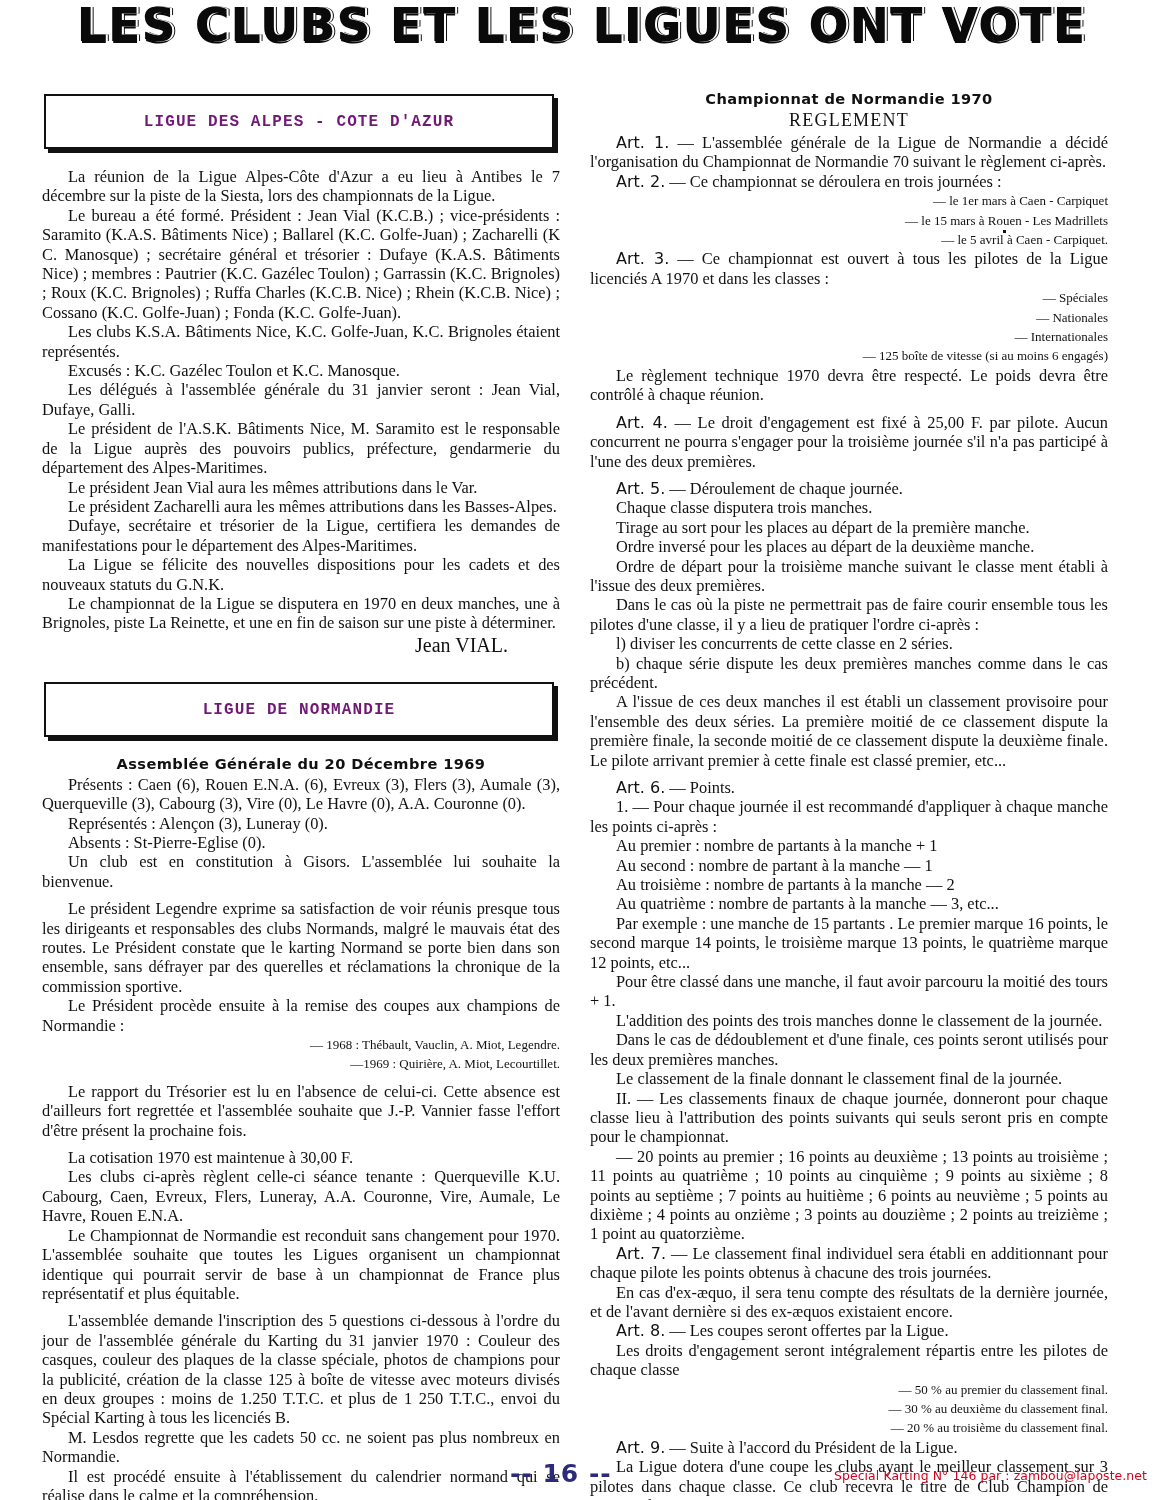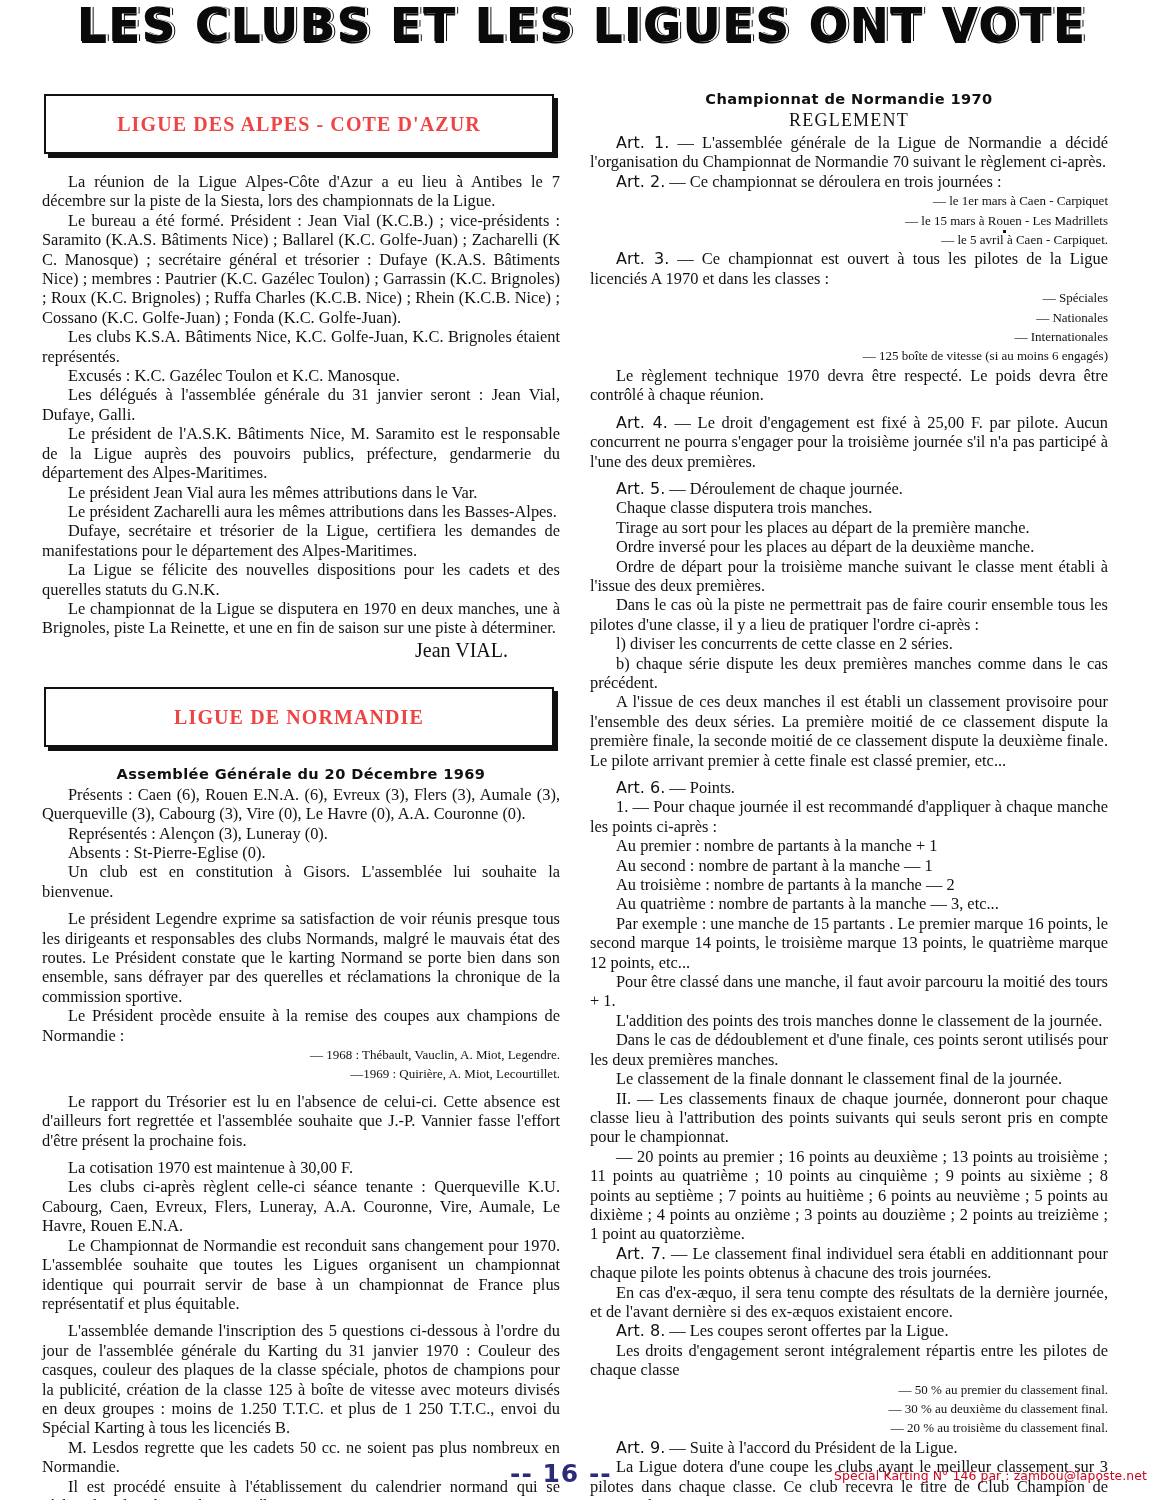--- a/index.html
+++ b/index.html
@@ -53,25 +53,25 @@
   
   .league-box {
     border: 2px solid #111111;
     box-shadow: 4px 4px 0 #111111;
     margin: 10px 6px 18px 2px;
     padding: 17px 10px 16px 10px;
     text-align: center;
     background: #ffffff;
   }
   .league-box-title {
-    font-family: Liberation Serif, serif;
-    font-weight: 700;
-    font-size: 20px;
+    font-family: Liberation Mono, monospace;
+    font-weight: 700;
+    font-size: 16px;
     letter-spacing: 1.1px;
-    color: #ef4444;
+    color: #701a75;
     white-space: nowrap;
   }
   .league-box.second { margin-top: 26px; }
 
   
   p.body {
     margin: 0;
     text-align: justify;
     text-justify: inter-word;
     font-size: 16.4px;
@@ -174,21 +174,21 @@
 
     <p class="body">La réunion de la Ligue Alpes-Côte d'Azur a eu lieu à Antibes le 7 décembre sur la piste de la Siesta, lors des championnats de la Ligue.</p>
     <p class="body">Le bureau a été formé. Président : Jean Vial (K.C.B.) ; vice-présidents : Saramito (K.A.S. Bâtiments Nice) ; Ballarel (K.C. Golfe-Juan) ; Zacharelli (K C. Manosque) ; secrétaire général et trésorier : Dufaye (K.A.S. Bâtiments Nice) ; membres : Pautrier (K.C. Gazélec Toulon) ; Garrassin (K.C. Brignoles) ; Roux (K.C. Brignoles) ; Ruffa Charles (K.C.B. Nice) ; Rhein (K.C.B. Nice) ; Cossano (K.C. Golfe-Juan) ; Fonda (K.C. Golfe-Juan).</p>
     <p class="body">Les clubs K.S.A. Bâtiments Nice, K.C. Golfe-Juan, K.C. Brignoles étaient représentés.</p>
     <p class="body">Excusés : K.C. Gazélec Toulon et K.C. Manosque.</p>
     <p class="body">Les délégués à l'assemblée générale du 31 janvier seront : Jean Vial, Dufaye, Galli.</p>
     <p class="body">Le président de l'A.S.K. Bâtiments Nice, M. Saramito est le responsable de la Ligue auprès des pouvoirs publics, préfecture, gendarmerie du département des Alpes-Maritimes.</p>
     <p class="body">Le président Jean Vial aura les mêmes attributions dans le Var.</p>
     <p class="body">Le président Zacharelli aura les mêmes attributions dans les Basses-Alpes.</p>
     <p class="body">Dufaye, secrétaire et trésorier de la Ligue, certifiera les demandes de manifestations pour le département des Alpes-Maritimes.</p>
-    <p class="body">La Ligue se félicite des nouvelles dispositions pour les cadets et des querelles statuts du G.N.K.</p>
+    <p class="body">La Ligue se félicite des nouvelles dispositions pour les cadets et des nouveaux statuts du G.N.K.</p>
     <p class="body">Le championnat de la Ligue se disputera en 1970 en deux manches, une à Brignoles, piste La Reinette, et une en fin de saison sur une piste à déterminer.</p>
     <p class="signature">Jean VIAL.</p>
 
     <div class="league-box second">
       <div class="league-box-title">LIGUE DE NORMANDIE</div>
     </div>
 
     <p class="subhead">Assemblée Générale du 20 Décembre 1969</p>
     <p class="body">Présents : Caen (6), Rouen E.N.A. (6), Evreux (3), Flers (3), Aumale (3), Querqueville (3), Cabourg (3), Vire (0), Le Havre (0), A.A. Couronne (0).</p>
     <p class="body">Représentés : Alençon (3), Luneray (0).</p>

